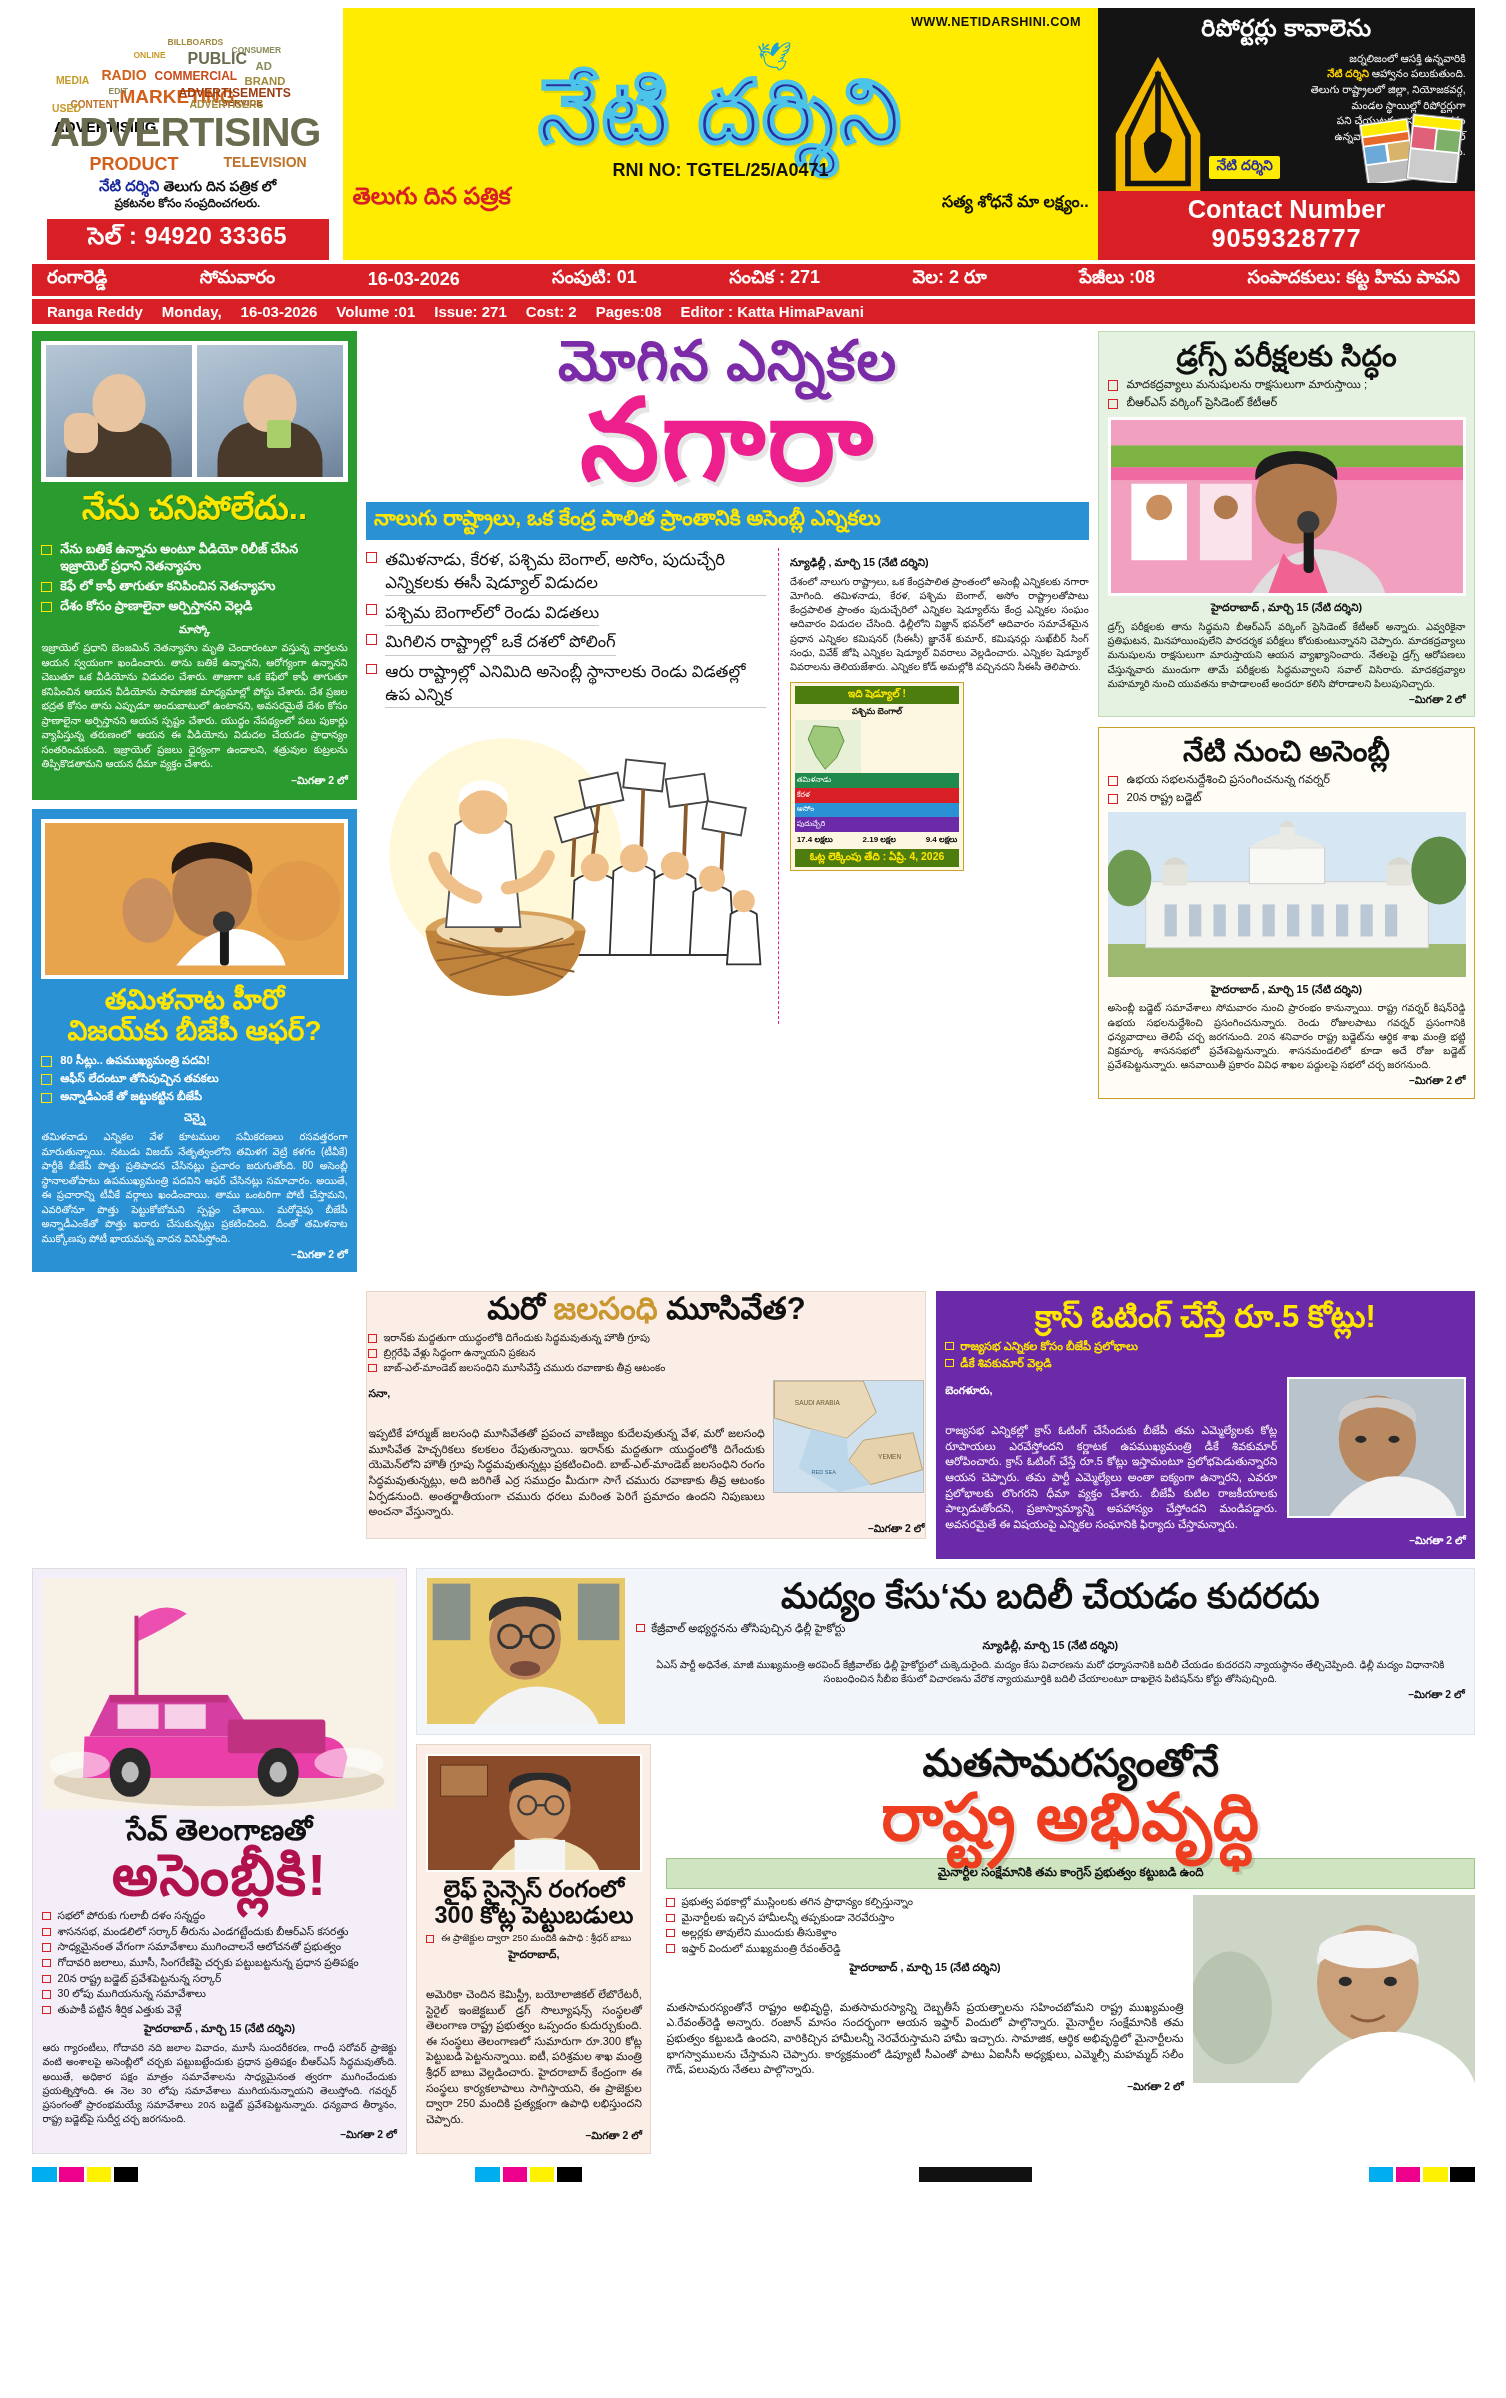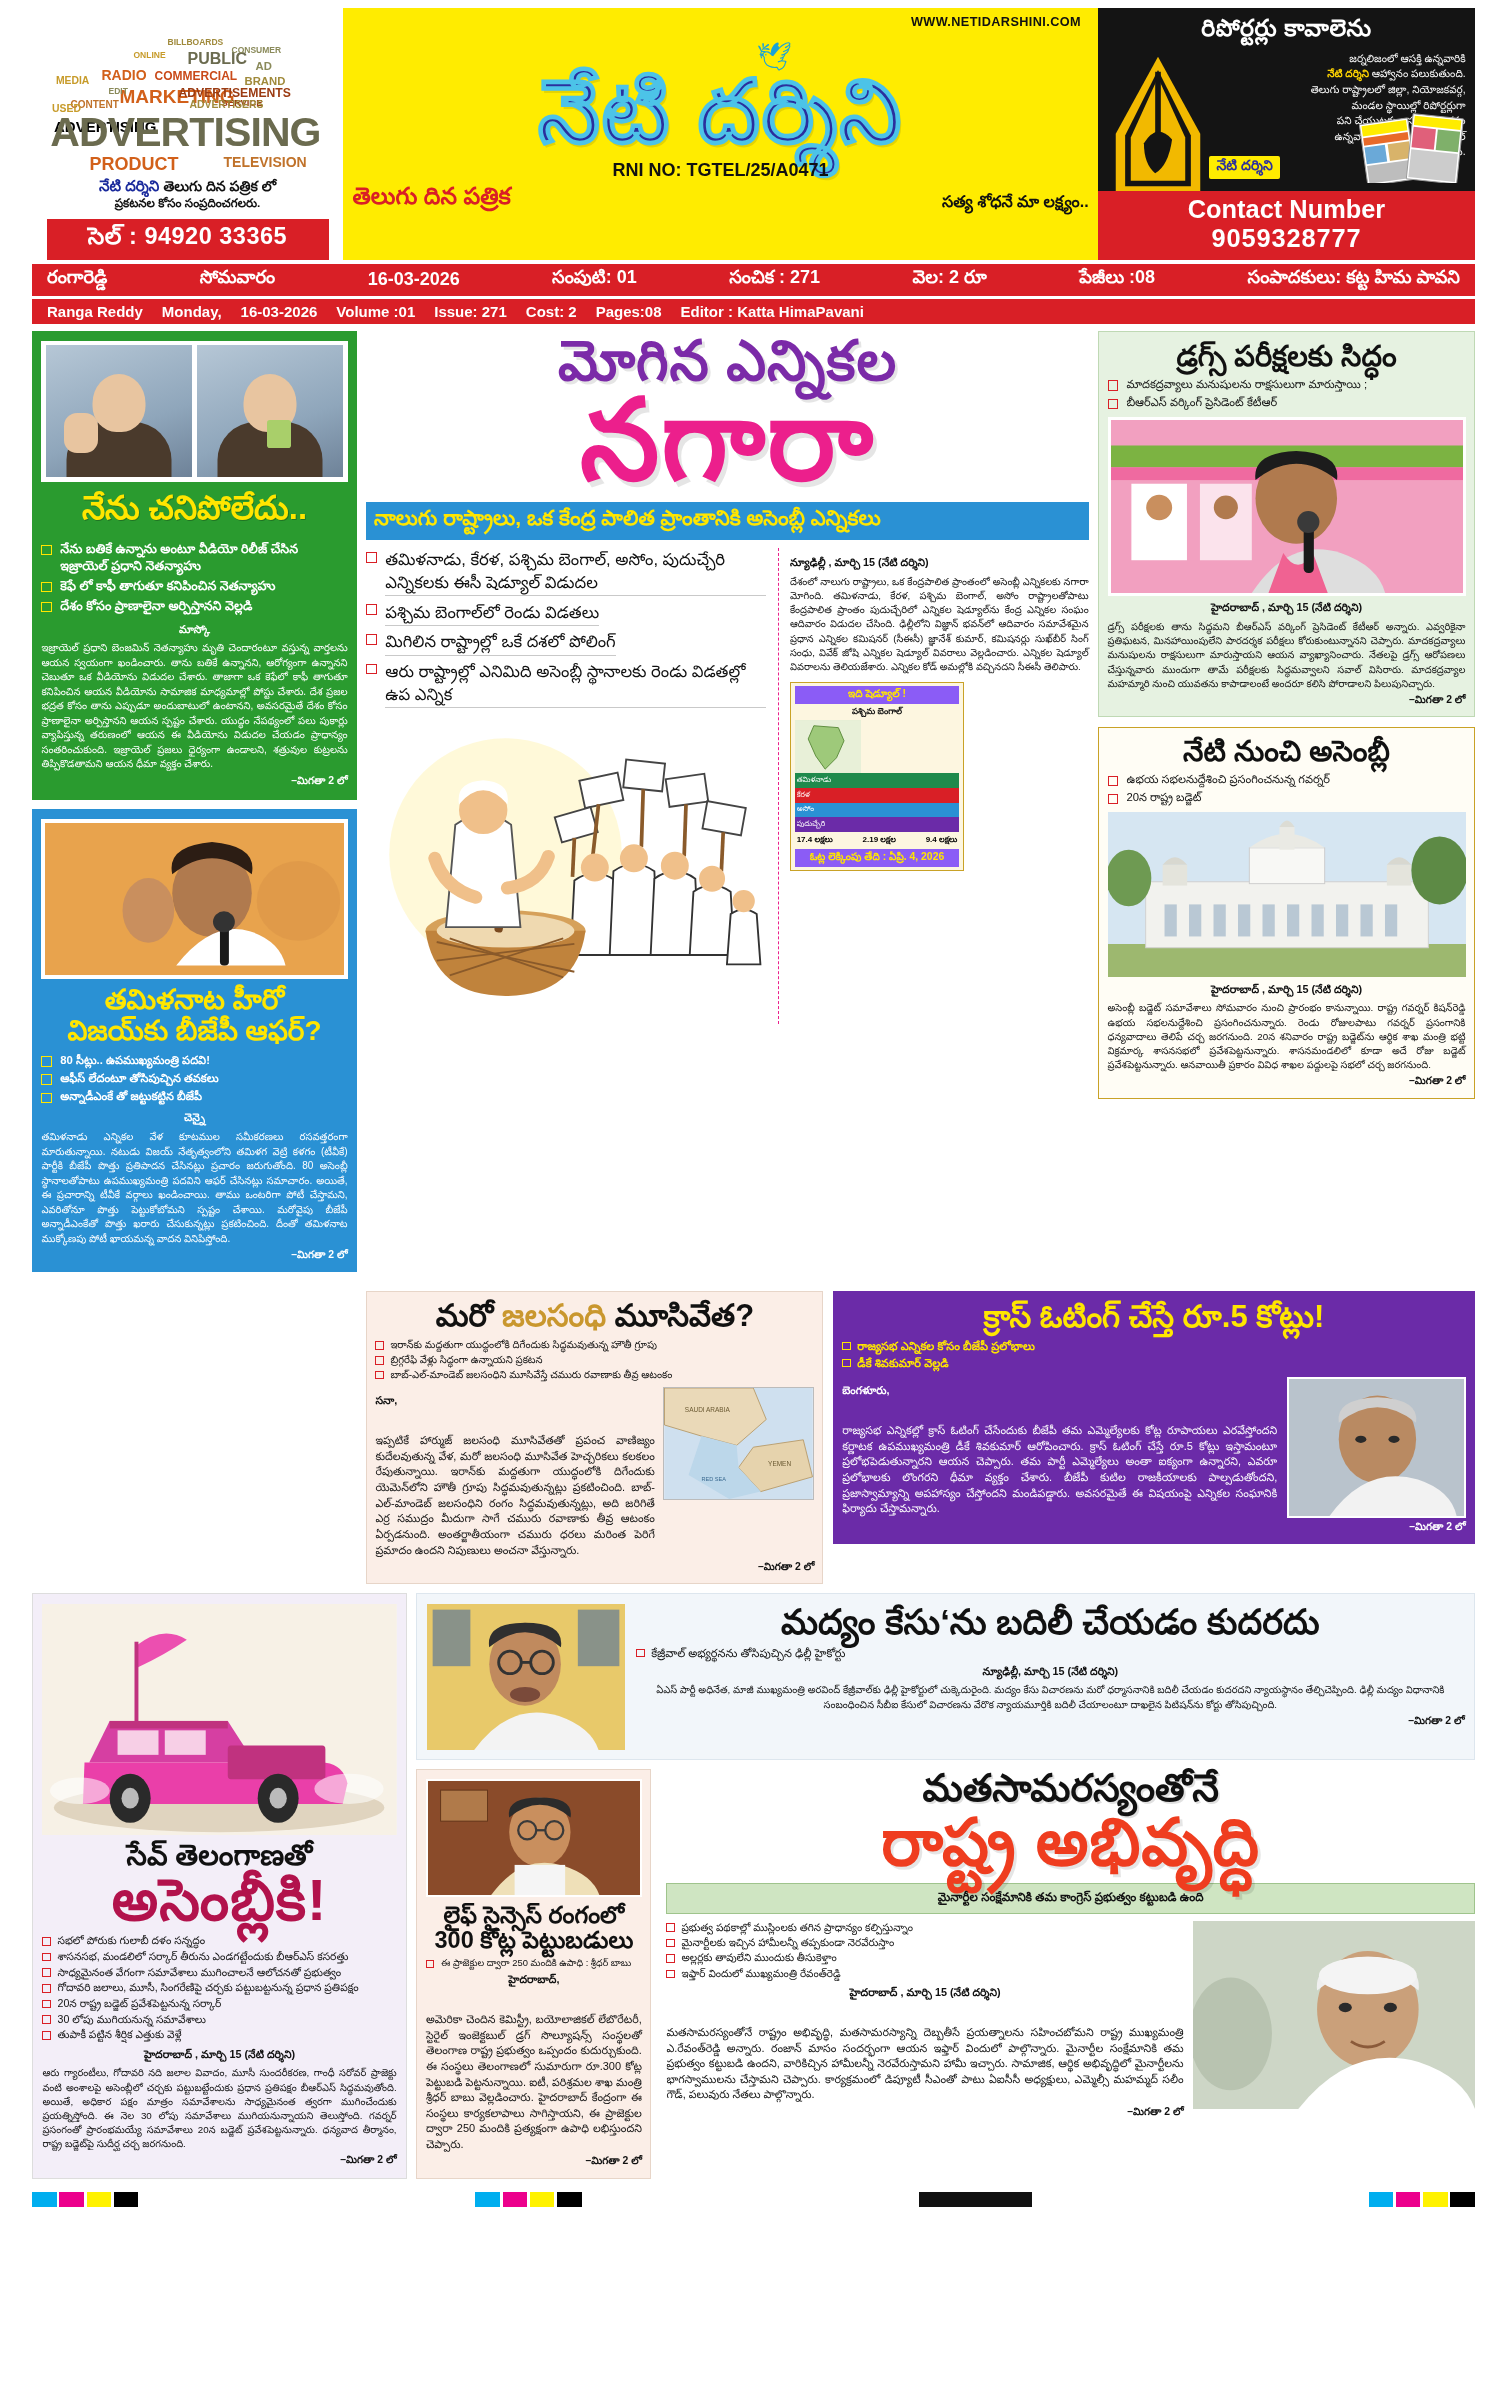--- a/index.html
+++ b/index.html
@@ -110,36 +110,36 @@
   .mid-two { display: flex; gap: 11.3px; margin-top: 8.5px; }
   .mid-left { width: 400px; }
   .mid-right { flex: 1; border-left: 1.9px dashed #ec1f8c; padding-left: 11.3px; }
   .bullets-lg li { margin-bottom: 4.7px; }
   .bullets-lg .btext-b { font-size: 16.5px; font-weight: 500; border-bottom: 0.9px solid #c9c9c9; padding-bottom: 1.9px;}
 
   .drum-art { height: 311px; position: relative; margin-top: 5.6px; overflow: hidden; }
 
   
   .sched { width: 174px; border: 1.9px solid #c9a227; background: #fdf6e0; padding: 3.8px; }
-  .sched-title { background: #8b5cf6; color: #ffe600; font-size: 10.4px; font-weight: bold; text-align: center; padding: 1.9px;}
+  .sched-title { background: #4d7c0f; color: #ffe600; font-size: 10.4px; font-weight: bold; text-align: center; padding: 1.9px;}
   .sched-sub { text-align: center; font-size: 8.5px; font-weight: bold; color: #111; padding: 1.9px 0; }
   .sched-row { display: flex; align-items: center; gap: 3.8px; font-size: 7.5px; padding: 1.9px; color: #fff; }
   .sched-map { width: 66px; height: 53px; background: #dfe9c9; }
 
   
   .rbox-green { background: #e6f2e1; border: 1.9px solid #bfd9b4; padding: 8.5px; }
   .hl-dark { color: #111; font-size: 29px; font-weight: bold; text-align: center; line-height: 1.05; }
   .rphoto { height: 179px; background: #e8739f; position: relative; overflow: hidden; border: 3.8px solid #fff; margin-top: 6.6px;}
   .rbox-gold { background: #fffdf5; border: 1.9px solid #c9a227; padding: 8.5px; }
   .apphoto { height: 165px; background: #cfe0ee; position: relative; overflow: hidden; margin-top: 6.6px;}
 
   
   .row3 { display: flex; gap: 9.4px; padding: 9.4px 32px 0 32px; align-items: flex-start; }
   .r3-left { width: 325px; }
-  .r3-mid { width: 457px; background: #fbeee7; border: 0.9px solid #e7d5c8; padding: 8px; }
+  .r3-mid { width: 560px; background: #fbeee7; border: 0.9px solid #e7d5c8; padding: 1px; }
   .r3-right { flex: 1; background: #6b2ba8; padding: 9.4px; }
   .hl-tan { font-size: 31px; font-weight: bold; color: #111; text-align: center; line-height: 1.05; }
   .hl-tan .gold { color: #c9972e; }
   .hl-purple { font-size: 31px; font-weight: bold; color: #ffe600; text-align: center; line-height: 1.05; }
   .dk-photo { width: 179px; height: 141px; background: #9aa7b3; position: relative; overflow: hidden; border: 2.8px solid #fff;}
   .mapimg { width: 151px; height: 113px; background: #dfe9f2; position: relative; border: 0.9px solid #bbb; overflow: hidden;}
 
   
   .row4 { display: flex; gap: 9.4px; padding: 9.4px 32px 0 32px; align-items: flex-start; }
   .r4-left { width: 375px; background: #f3eef8; border: 0.9px solid #ddd; padding: 9.4px; }

